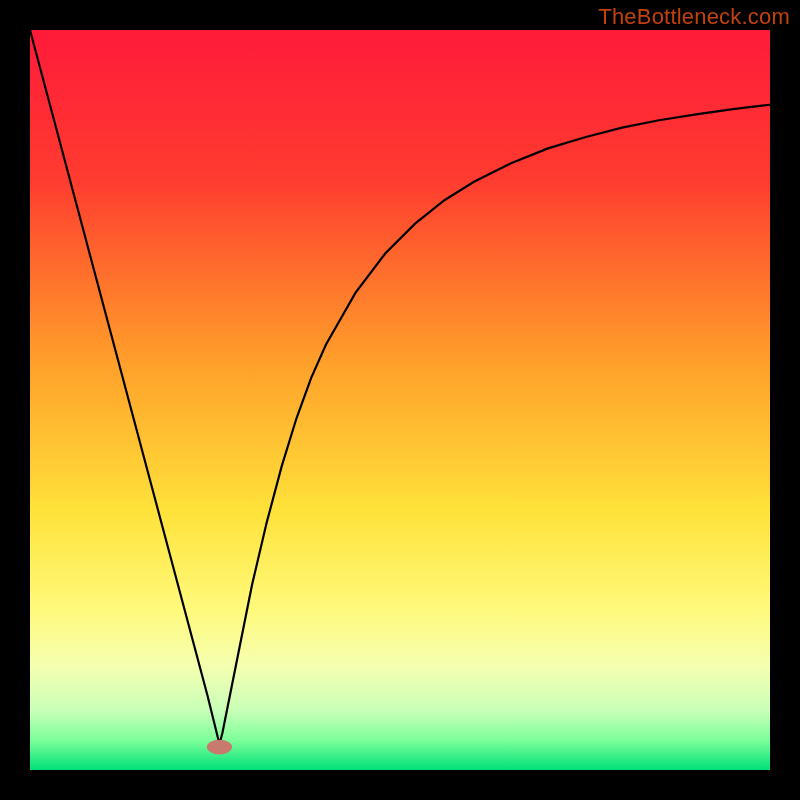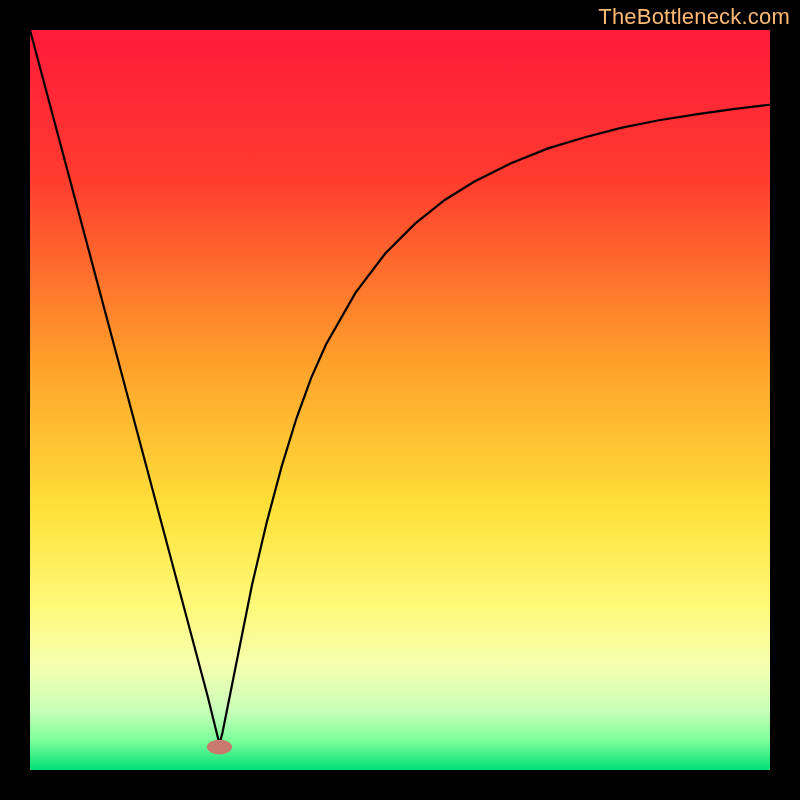--- a/index.html
+++ b/index.html
@@ -22,21 +22,21 @@
     left: 30px;
     top: 30px;
     width: 740px;
     height: 740px;
     overflow: hidden;
   }
   .attribution {
     position: absolute;
     top: 4px;
     right: 10px;
-    color: #fdba74;
+    color: #c2410c;
     font-size: 22px;
     font-weight: 500;
     letter-spacing: 0.2px;
   }
   svg {
     display: block;
   }
 </style>
 </head>
 <body>

